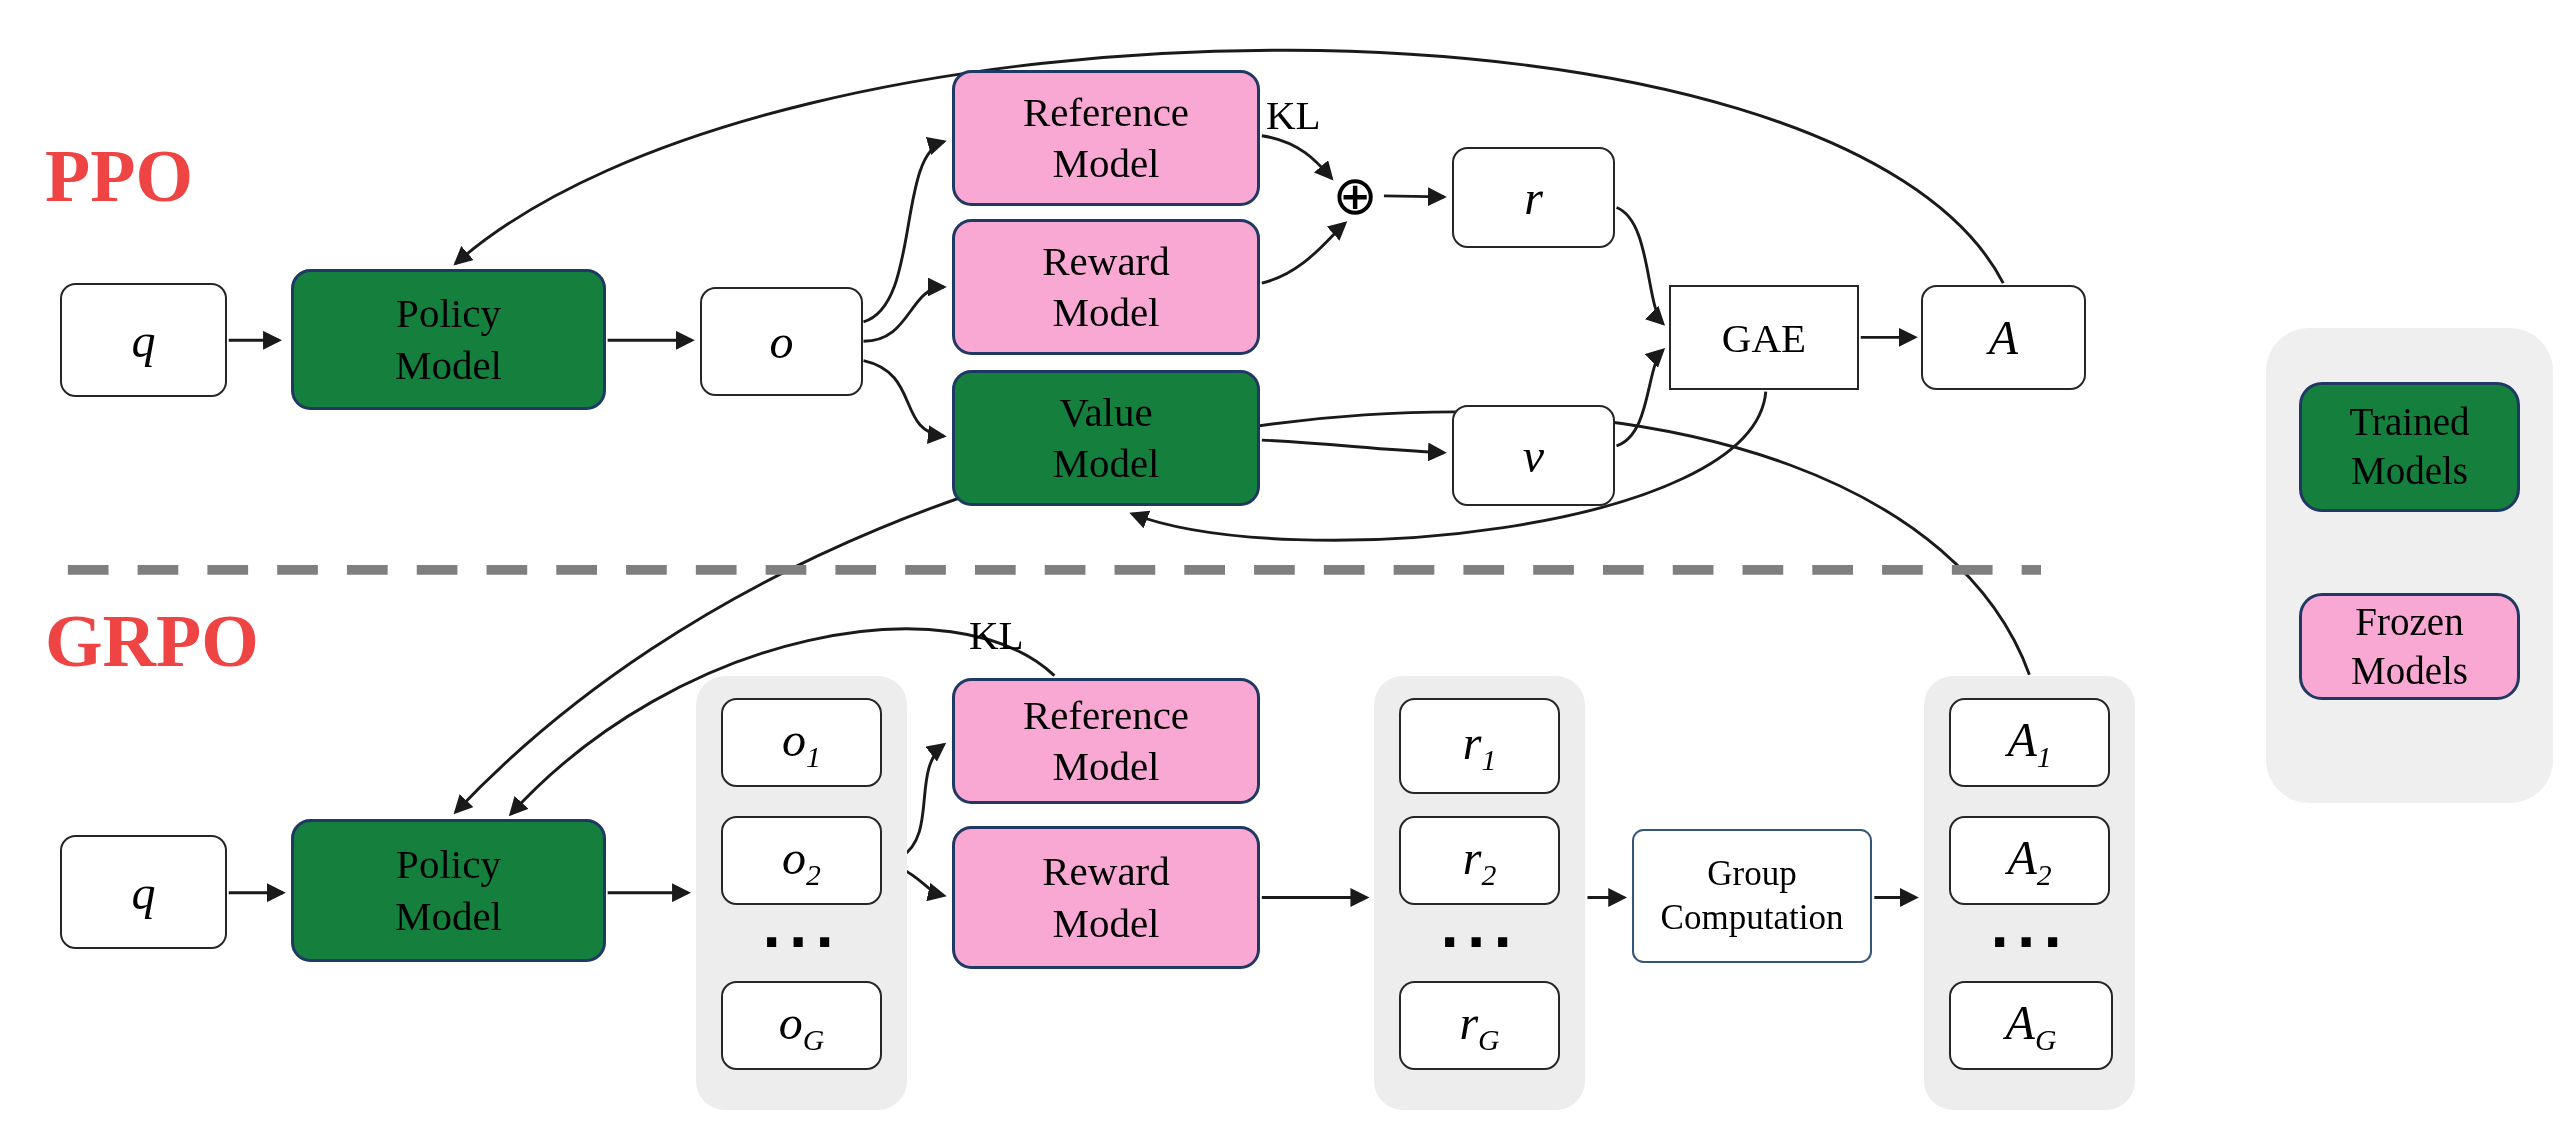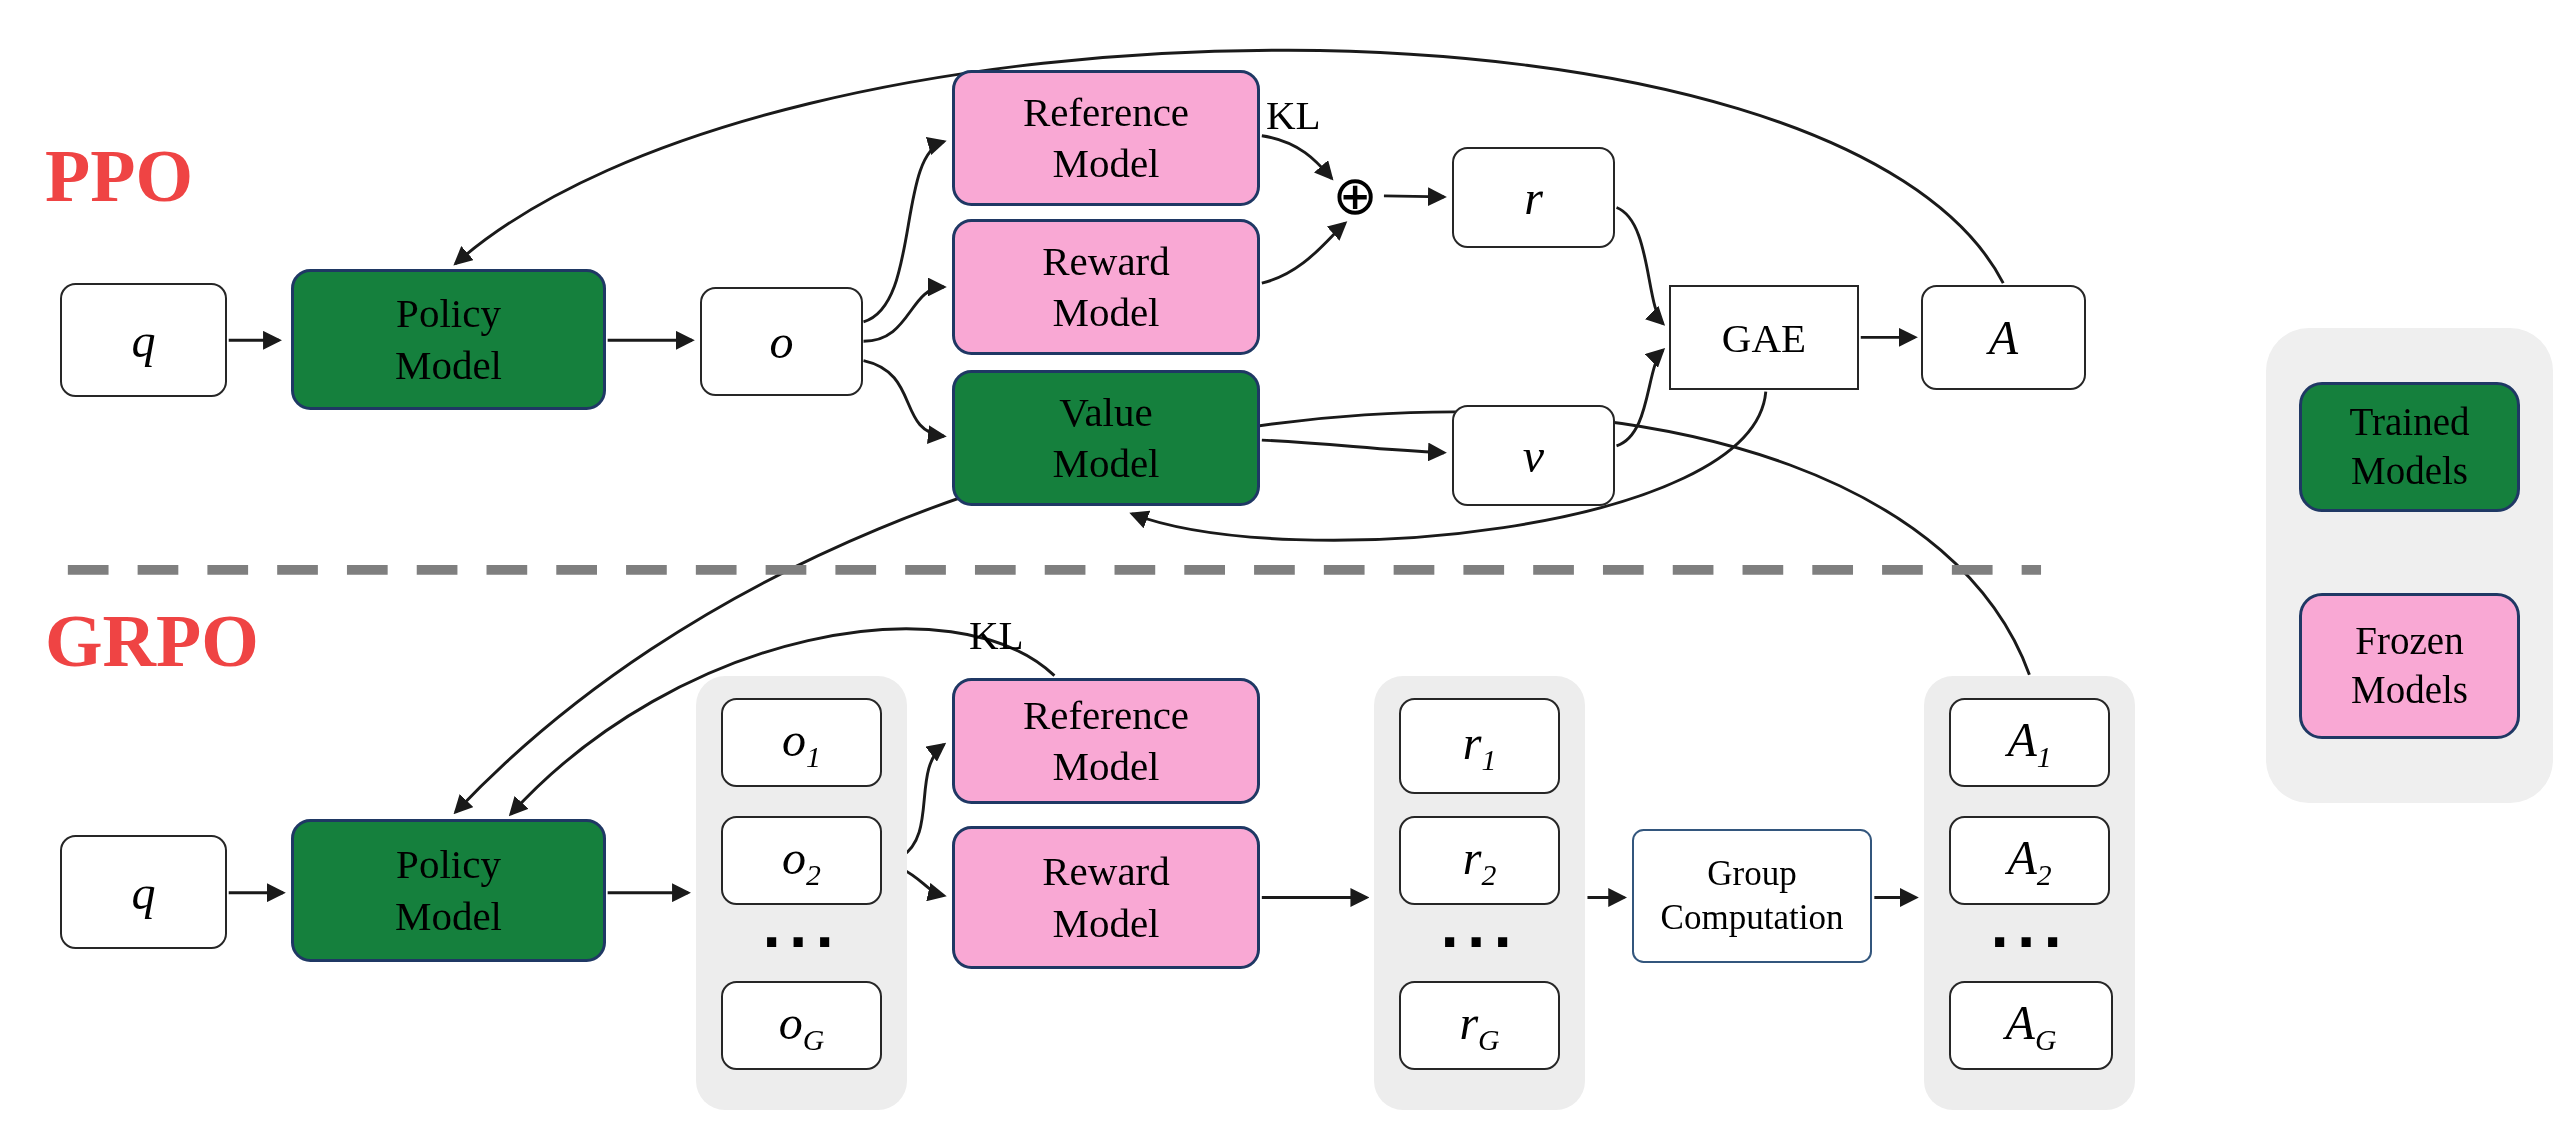--- a/index.html
+++ b/index.html
@@ -186,19 +186,19 @@
   <div class="dots" style="left:1949px; top:909px; width:161px; height:66px;">···</div>
   <div class="box" style="left:1949px; top:981px; width:164px; height:89px;">
     <span class="math"><span>A</span><sub>G</sub></span>
   </div>
 
   <div class="legend-panel" style="left:2266px; top:328px; width:287px; height:475px;"></div>
   <div class="box model trained" style="left:2299px; top:382px; width:221px; height:130px; font-size:39px; border-radius:23px;">
     <span>Trained
 Models</span>
   </div>
-  <div class="box model frozen" style="left:2299px; top:593px; width:221px; height:146px; font-size:39px; border-radius:23px;">
+  <div class="box model frozen" style="left:2299px; top:593px; width:221px; height:107px; font-size:39px; border-radius:23px;">
     <span>Frozen
 Models</span>
   </div>
 
 </div>
 
 
 </body></html>

